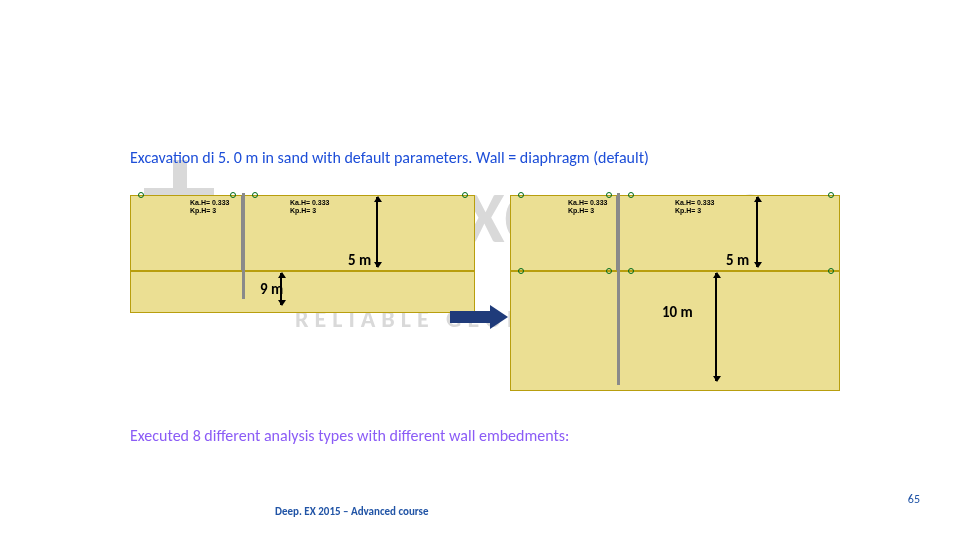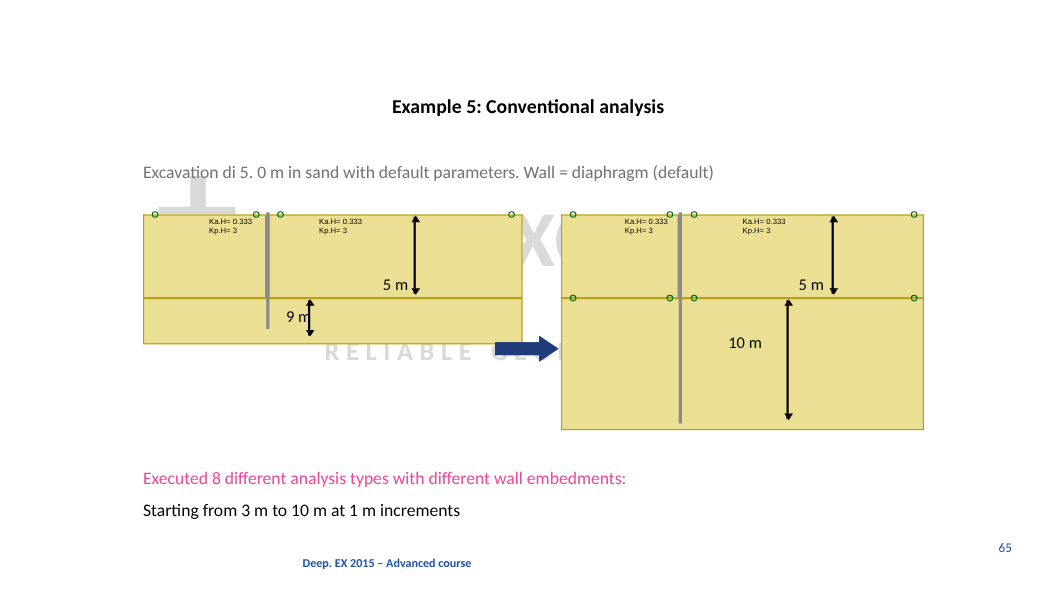--- a/index.html
+++ b/index.html
@@ -9,28 +9,28 @@
   
   .watermark {
     position: absolute; left: 0; right: 0; top: 160px; text-align: center;
     pointer-events: none; user-select: none;
   }
   .watermark .logo { display: inline-block; vertical-align: middle; margin-right: 20px; }
   .watermark .big { color: #d9d9d9; font-weight: 800; font-size: 72px; letter-spacing: 2px; display: inline-block; vertical-align: middle; }
   .watermark .tag { color: #d9d9d9; font-weight: 600; font-size: 24px; letter-spacing: 6px; margin-top: 30px; text-align: center; }
 
   .title { position: absolute; top: 86px; width: 100%; text-align: center; font-size: 18px; font-weight: 600; color: #000; }
-  .intro { position: absolute; top: 148px; left: 130px; font-size: 16px; color: #737373; }
-  .concl1 { position: absolute; top: 426px; left: 130px; font-size: 16px; color: #ec4899; }
+  .intro { position: absolute; top: 148px; left: 130px; font-size: 16px; color: #1d4ed8; }
+  .concl1 { position: absolute; top: 426px; left: 130px; font-size: 16px; color: #8b5cf6; }
   .concl2 { position: absolute; top: 455px; left: 130px; font-size: 16px; color: #000; }
   .footer-left { position: absolute; bottom: 22px; left: 275px; font-size: 11px; color: #2154a6; font-weight: bold; }
   .footer-right { position: absolute; bottom: 34px; right: 40px; font-size: 12px; color: #2154a6; }
 
   
-  .diagram { position: absolute; }
+  .diagram { position: absolute; font-weight: bold; }
   .d-left { left: 130px; top: 195px; width: 345px; height: 200px; }
   .d-right { left: 510px; top: 195px; width: 330px; height: 200px; }
 
   .soil-top, .soil-bottom { position: absolute; background: #ebdf93; border: 1px solid #b89e0e; }
   
   .d-left .soil-top    { left: 0;   top: 0;   width: 113px; height: 76px; border-right: 2px solid #888; }
   .d-left .soil-bottom { left: 0;   top: 76px; width: 345px; height: 42px; border-top-width: 1px; }
   .d-left .soil-right  { position: absolute; left: 113px; top: 0; width: 232px; height: 76px; background:#ebdf93; border:1px solid #b89e0e; border-left: 2px solid #888; }
 
   
@@ -74,24 +74,22 @@
           <rect x="39" y="0" width="14" height="70"></rect>
           <rect x="10" y="28" width="70" height="14"></rect>
           <path d="M15 65 L45 105 L75 65 L63 65 L45 90 L27 65 Z"></path>
         </g>
       </svg>
     </span>
     <span class="big">DEEP EXCAVATION</span>
     <div class="tag">RELIABLE GEOEXPERTISE</div>
   </div>
 
-  <div class="title">Example 5: Conventional analysis</div>
   <div class="intro">Excavation di 5. 0 m in sand with default parameters. Wall = diaphragm (default)</div>
   <div class="concl1">Executed 8 different analysis types with different wall embedments:</div>
-  <div class="concl2">Starting from 3 m to 10 m at 1 m increments</div>
   <div class="footer-left">Deep. EX 2015 – Advanced course</div>
   <div class="footer-right">65</div>
 
   <div class="diagram d-left">
     <div class="soil-top"></div>
     <div class="soil-right"></div>
     <div class="soil-bottom"></div>
     <div class="wall"></div>
 
     <div class="tick" style="left:8px"></div>

